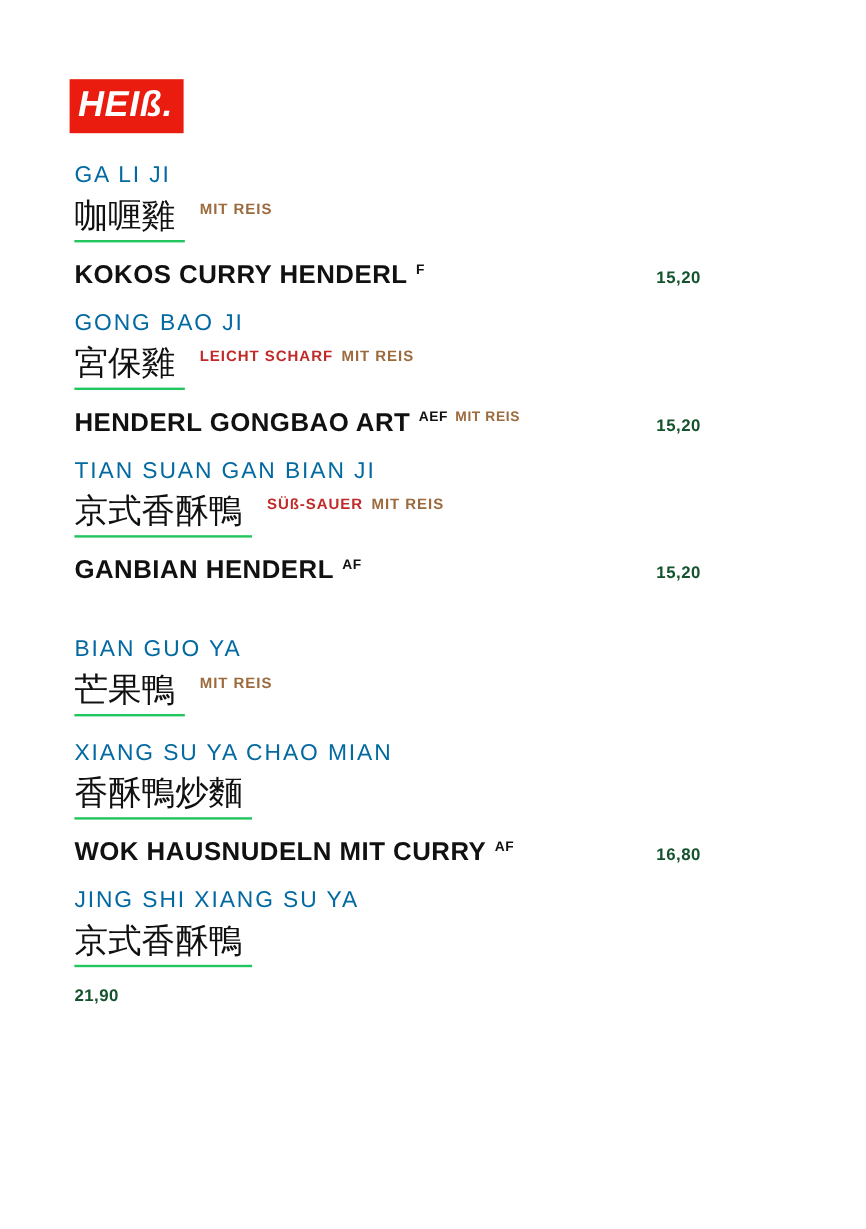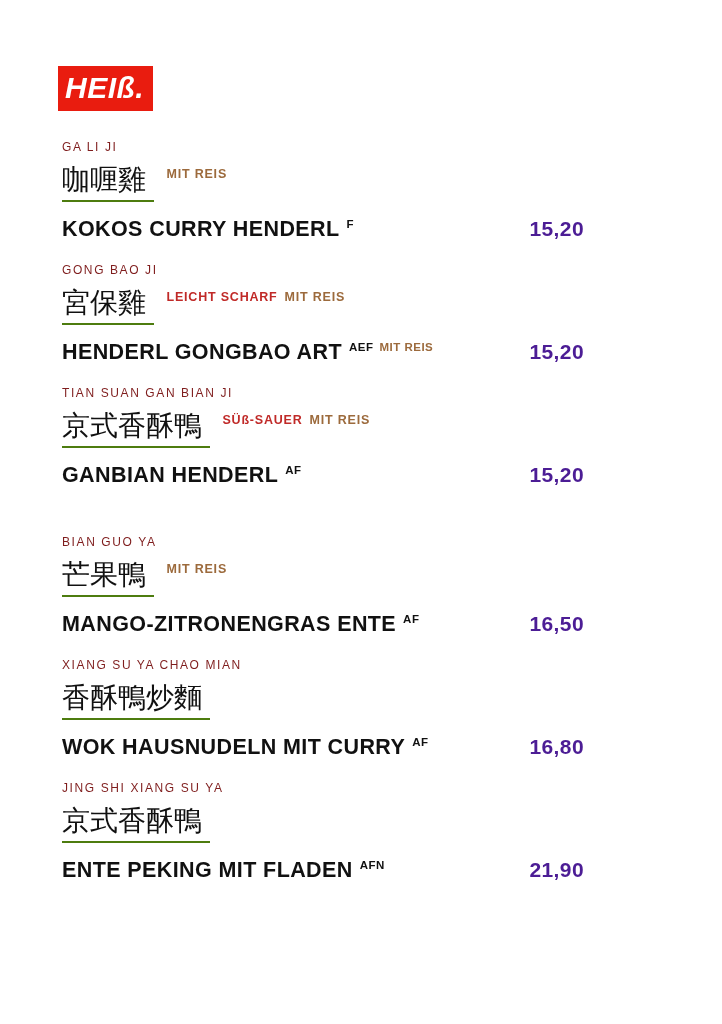--- a/index.html
+++ b/index.html
@@ -36,36 +36,36 @@
     margin-left: -4px;
     margin-bottom: 28px;
   }
   .item {
     margin-bottom: 20px;
   }
   .item.group-break {
     margin-bottom: 46px;
   }
   .pinyin {
-    font-size: 12px;
+    font-size: 19px;
     letter-spacing: 1.6px;
-    color: #7f1d1d;
+    color: #0369a1;
     line-height: 16px;
   }
   .cjk-row {
     margin-top: 8px;
     height: 42px;
     white-space: nowrap;
   }
   .cjk {
     display: inline-block;
     font-size: 28px;
     line-height: 34px;
     color: #111111;
-    border-bottom: 2px solid #4d7c0f;
+    border-bottom: 2px solid #22c55e;
     padding: 0 8px 3px 0;
   }
   .notes {
     display: inline-block;
     vertical-align: top;
     margin-top: 4px;
     margin-left: 8px;
     font-size: 12.5px;
     font-weight: bold;
     letter-spacing: 0.8px;
@@ -90,24 +90,24 @@
   }
   .sup {
     font-size: 11.5px;
     font-weight: bold;
     vertical-align: 8px;
     letter-spacing: 0.5px;
   }
   .sup-allergen { color: #111111; margin-left: 7px; }
   .sup-note { margin-left: 6px; }
   .price {
-    font-size: 21px;
+    font-size: 14px;
     font-weight: bold;
     letter-spacing: 0.4px;
-    color: #4c1d95;
+    color: #14532d;
   }
 </style>
 </head>
 <body>
 
 <div class="page">
   <div class="content">
     <div class="badge">HEIß.</div>
     <div id="items">
   <div class="item">
@@ -151,26 +151,20 @@
       <span class="price">15,20</span>
     </div>
   </div>
 
   <div class="item">
     <div class="pinyin">BIAN GUO YA</div>
     <div class="cjk-row">
       <span class="cjk">芒果鴨</span>
       <span class="notes"><span class="note note-brown">MIT REIS</span></span>
     </div>
-    <div class="name-row">
-      <span class="name">
-        <span>MANGO-ZITRONENGRAS ENTE</span><span class="sup sup-allergen">AF</span><span class="sup sup-note note-brown"></span>
-      </span>
-      <span class="price">16,50</span>
-    </div>
   </div>
 
   <div class="item">
     <div class="pinyin">XIANG SU YA CHAO MIAN</div>
     <div class="cjk-row">
       <span class="cjk">香酥鴨炒麵</span>
       <span class="notes"></span>
     </div>
     <div class="name-row">
       <span class="name">
@@ -180,21 +174,18 @@
     </div>
   </div>
 
   <div class="item">
     <div class="pinyin">JING SHI XIANG SU YA</div>
     <div class="cjk-row">
       <span class="cjk">京式香酥鴨</span>
       <span class="notes"></span>
     </div>
     <div class="name-row">
-      <span class="name">
-        <span>ENTE PEKING MIT FLADEN</span><span class="sup sup-allergen">AFN</span><span class="sup sup-note note-brown"></span>
-      </span>
       <span class="price">21,90</span>
     </div>
   </div>
 </div>
   </div>
 </div>
 
 </body></html>

